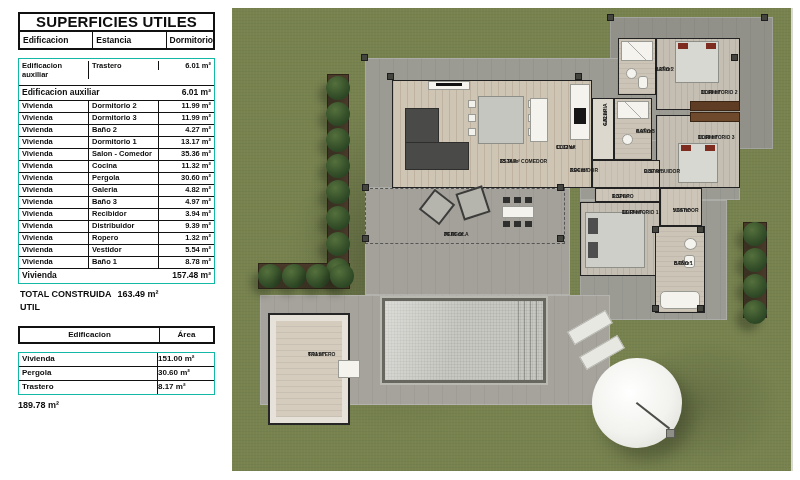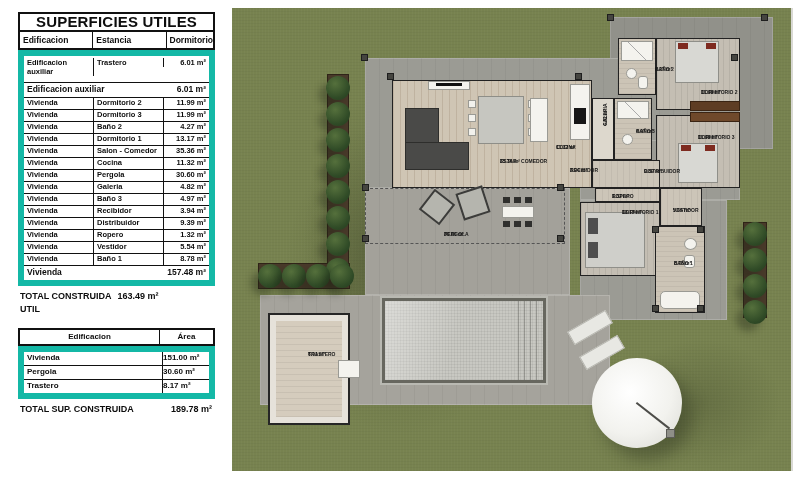--- a/index.html
+++ b/index.html
@@ -8,21 +8,21 @@
   
   .tables{position:absolute;left:18px;top:12px;width:197px;}
   .tbl{margin:0 0 0 0;font-weight:700;}
   .t-title{border:2px solid #111;height:16px;line-height:16px;text-align:center;
            font-size:15px;letter-spacing:.2px;}
   .t-head{border:2px solid #111;margin-top:-2px;height:16px;display:flex;font-size:8.5px;}
   .t-head>span{line-height:16px;}
   .u .h1{width:70px;padding-left:3px;border-right:1px solid #111;}
   .u .h2{width:70px;padding-left:3px;border-right:1px solid #111;}
   .u .h3{flex:1;padding-left:3px;}
-  .t-block{border:6px solid #14b8a6;font-size:7.5px;}
+  .t-block{border:1px solid #14b8a6;margin-top:8px;font-size:7.5px;}
   .tr{display:flex;border-top:1px solid #111;height:11px;line-height:10px;}
   .tr:first-child{border-top:none;}
   .tr.tall{height:24px;line-height:9px;align-items:flex-start;padding-top:2px;}
   .u .c1{width:70px;padding:0 2px 0 3px;border-right:1px solid #111;box-sizing:border-box;}
   .u .c2{width:70px;padding:0 2px 0 3px;border-right:1px solid #111;box-sizing:border-box;}
   .u .c3{flex:1;text-align:right;padding:0 3px;}
   .tr.sub{font-size:8.5px;height:14px;line-height:13px;}
   .tr.sub .cL{flex:1;padding-left:3px;}
   .tr.sub .c3{border:none;}
   .t-total{display:flex;margin-top:4px;font-size:9px;height:14px;line-height:13px;}
@@ -193,21 +193,20 @@
         <div class="tr2">
             <span class="tc1">Pergola</span>
             <span class="tc2">30.60 m²</span>
           </div>
         <div class="tr2">
             <span class="tc1">Trastero</span>
             <span class="tc2">8.17 m²</span>
           </div>
       </div>
       <div class="t-total">
-        <span class="cL">TOTAL SUP. CONSTRUIDA</span>
         <span class="c3">189.78 m²</span>
       </div>
     </section>
   </div>
 
   <div class="plan">
 
     <div class="sh" style="left:50px;top:110px;width:240px;height:320px;"></div>
     <div class="sh" style="left:70px;top:90px;width:130px;height:310px;"></div>
     <div class="sh" style="left:390px;top:330px;width:160px;height:130px;"></div>

